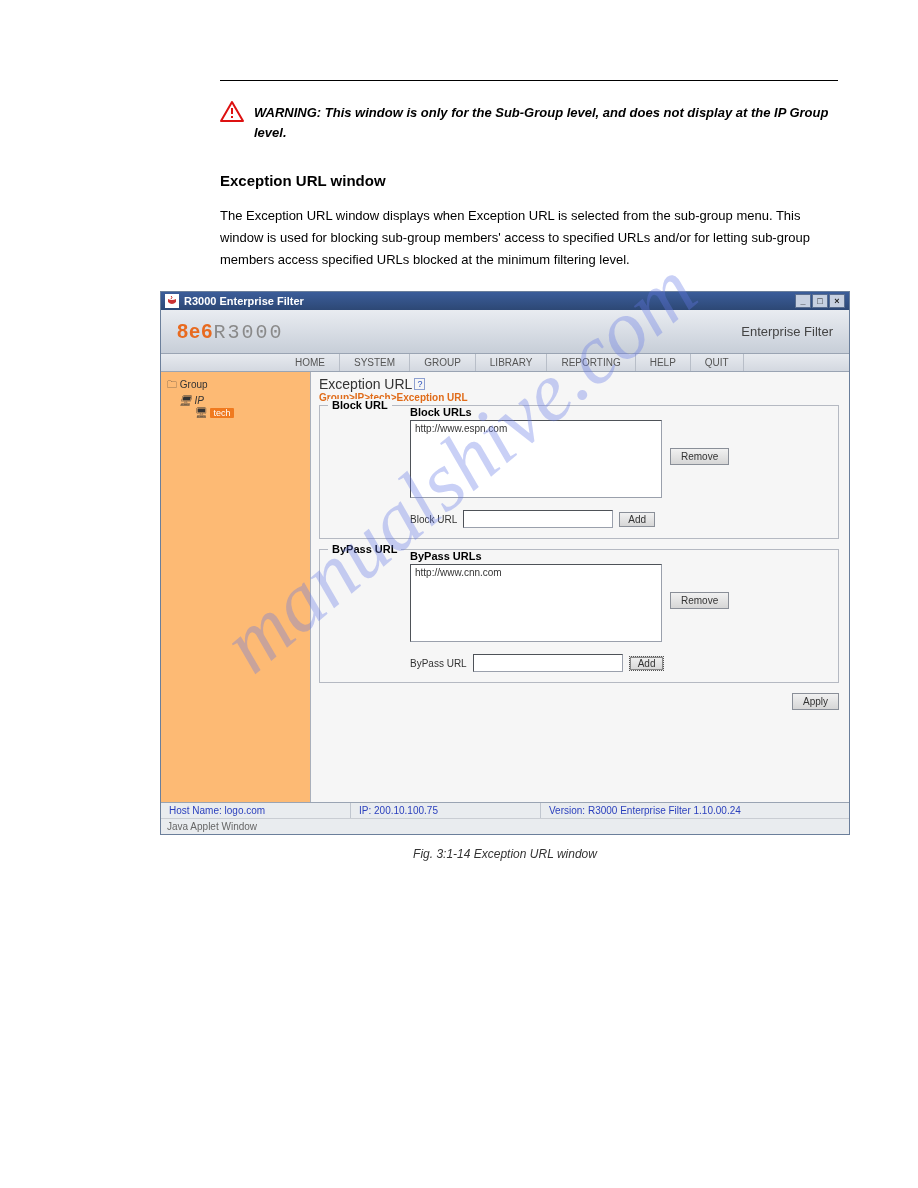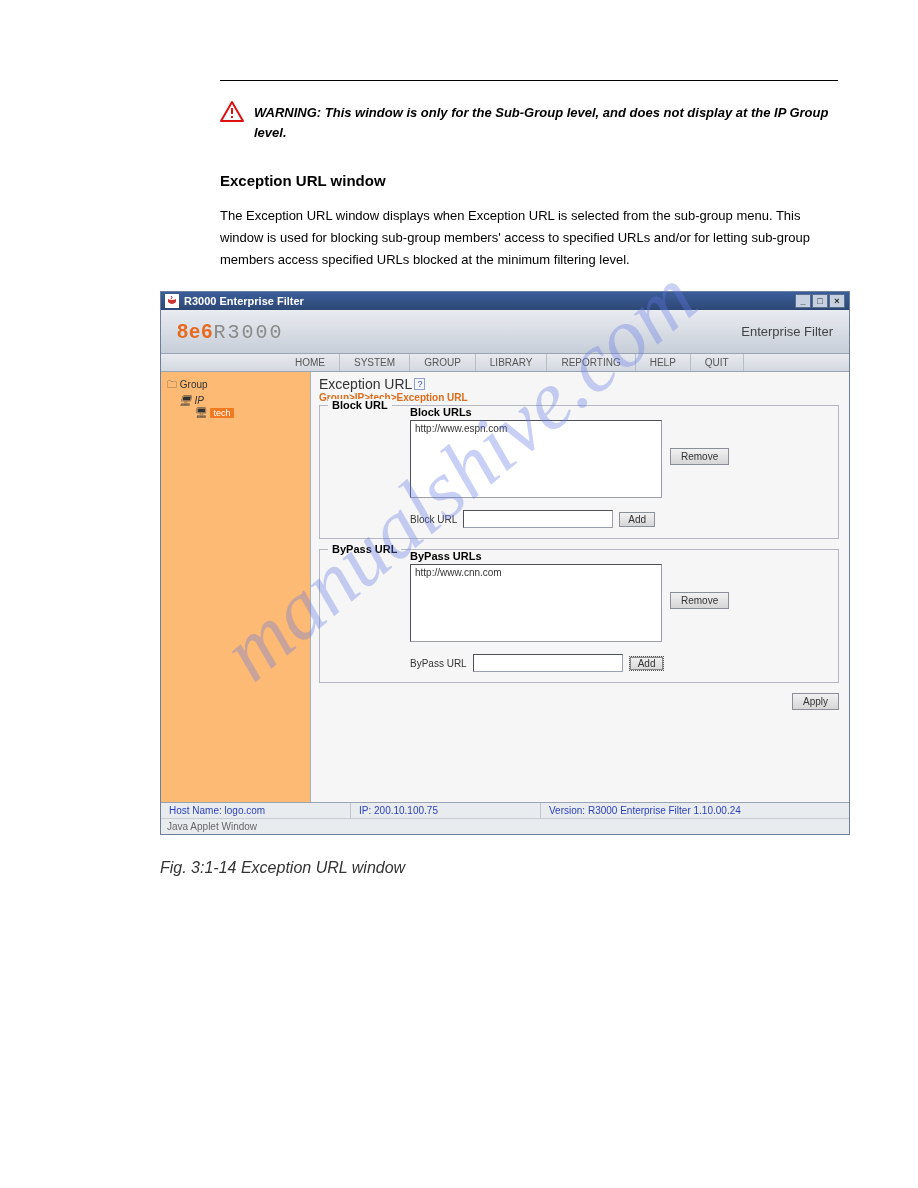--- a/index.html
+++ b/index.html
@@ -265,23 +265,24 @@
     transform: translate(-50%, -55%) rotate(-40deg);
     font-size: 84px;
     color: rgba(100,120,230,0.35);
     font-family: Georgia, 'Times New Roman', serif;
     font-style: italic;
     pointer-events: none;
     white-space: nowrap;
     z-index: 5;
   }
   .caption {
-    font-size: 16px;
+    font-size: 12px;
     font-style: italic;
-    margin-top: 24px;
+    text-align: center;
+    margin-top: 12px;
     color: #333;
   }
 </style>
 </head>
 <body>
 
 <div class="page">
 
   <div class="rule"></div>
 

